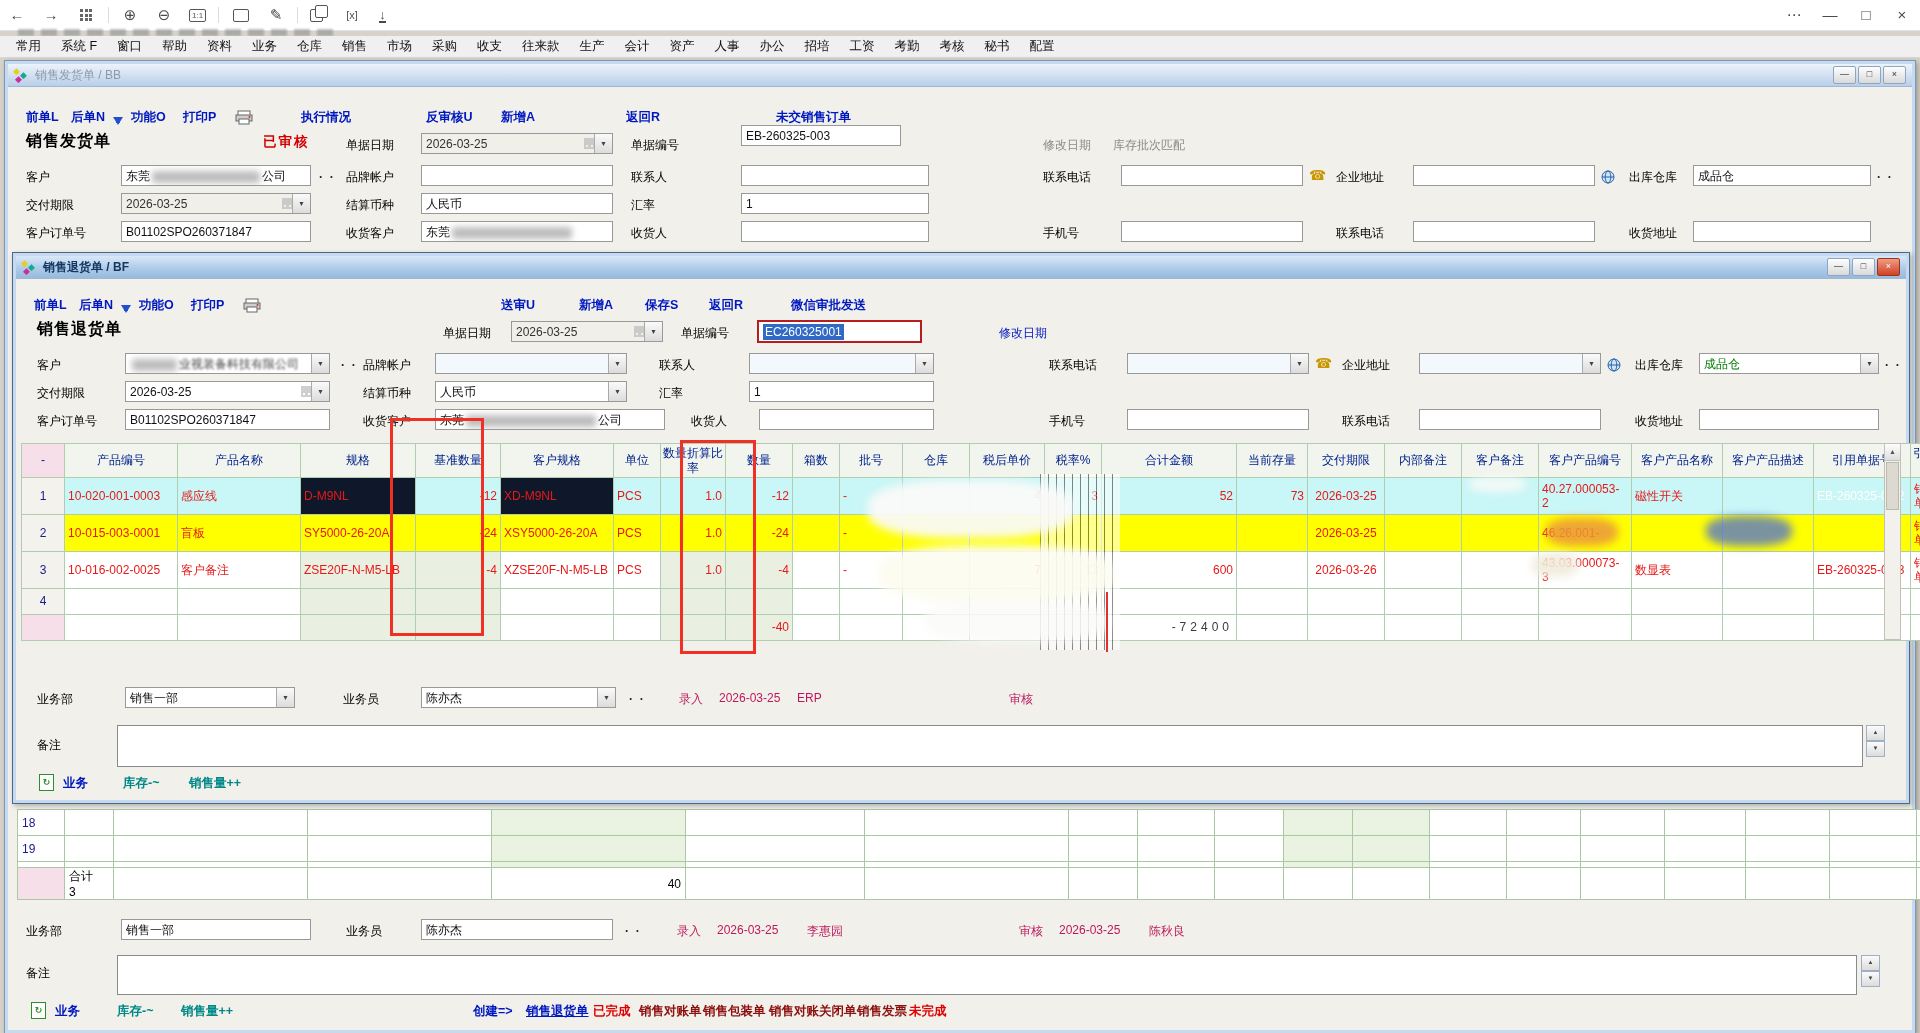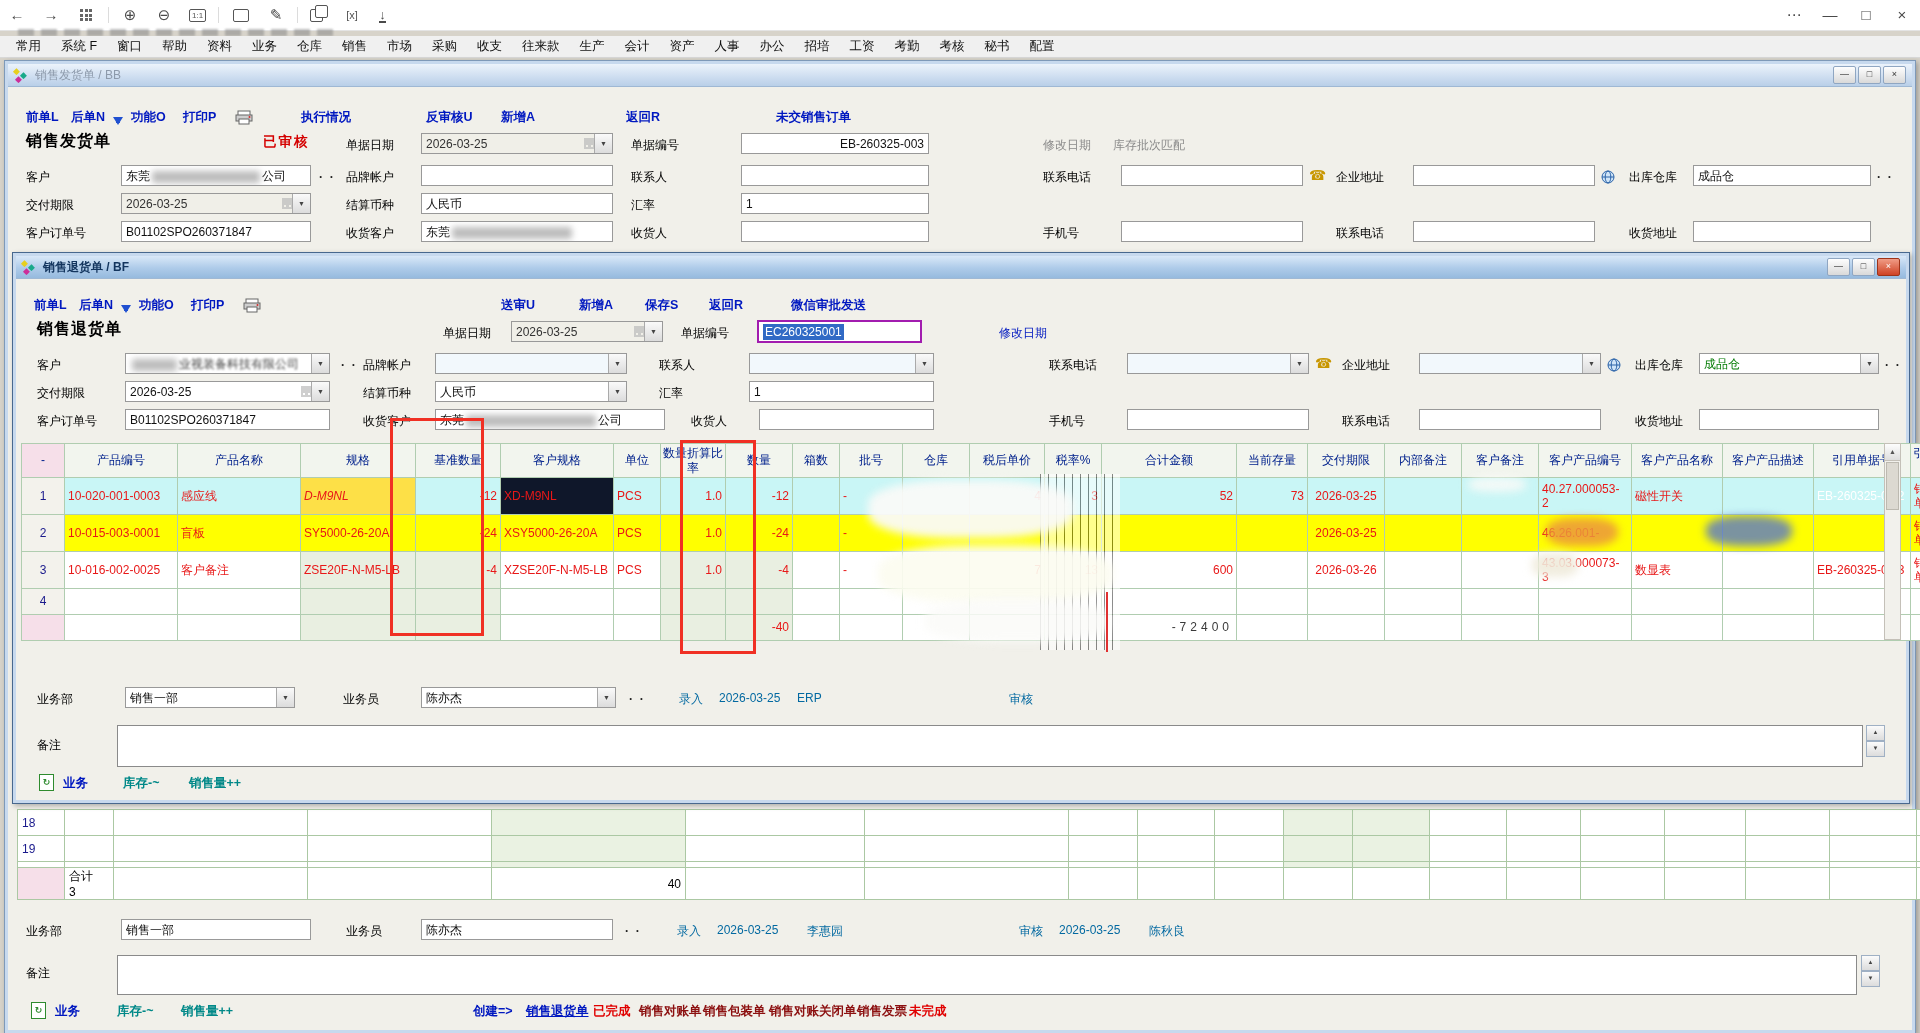--- a/index.html
+++ b/index.html
@@ -92,21 +92,21 @@
   #w1btable .ra{text-align:right;}
   
   .note-box{position:absolute;background:#fff;border:1px solid #8a8a8a;}
   .spin{position:absolute;width:17px;height:14px;border:1px solid #9fb0c4;background:linear-gradient(#fbfbfb,#dcdcdc);
     font-size:6px;text-align:center;line-height:13px;color:#444;}
   .teal{color:#008888;font-weight:bold;}
   .bluebold{color:#0018c0;font-weight:bold;}
   .maroon{color:#8c1010;font-weight:bold;}
   .redtxt{color:#e00000;font-weight:bold;}
   .flink{position:absolute;font-size:12.5px;white-space:nowrap;cursor:pointer;}
-  .ftext{position:absolute;font-size:12px;color:#0369a1;white-space:nowrap;}
+  .ftext{position:absolute;font-size:12px;color:#be185d;white-space:nowrap;}
   .docicon{position:absolute;width:13px;height:15px;background:#fff;border:1px solid #2e8b2e;
     font-size:9px;line-height:14px;text-align:center;color:#2e8b2e;font-weight:bold;}
   
   .redrect{position:absolute;border:3px solid #f03024;z-index:60;}
   .smudge-lines{position:absolute;z-index:40;opacity:.85;
     background:repeating-linear-gradient(90deg,rgba(30,30,30,.6) 0 1.5px,rgba(255,255,255,.65) 1.5px 8px);}
   .blob{position:absolute;z-index:41;filter:blur(4px);border-radius:40%;}
   .redline{position:absolute;width:2px;background:#e03030;z-index:45;}
   .arrow-down-blue{display:inline-block;width:0;height:0;border-left:5px solid transparent;
     border-right:5px solid transparent;border-top:8px solid #2050d0;vertical-align:middle;}
@@ -203,21 +203,21 @@
     <span class="tlk" style="left:496px;top:48px;">新增A</span>
     <span class="tlk" style="left:621px;top:48px;">返回R</span>
     <span class="tlk" style="left:771px;top:48px;">未交销售订单</span>
 
     
     <span class="doc-title" style="left:21px;top:70px;">销售发货单</span>
     <span class="status-red" style="left:258px;top:72px;">已审核</span>
     <span class="lb" style="left:341px;top:76px;">单据日期</span>
     <span class="ip gray combo" style="left:416px;top:72px;width:192px;"><span>2026-03-25</span><span class="cal"></span><span class="dd">▼</span></span>
     <span class="lb" style="left:626px;top:76px;">单据编号</span>
-    <span class="ip" style="left:736px;top:72px;width:188px;text-align:right;">EB-260325-003</span>
+    <span class="ip" style="left:736px;top:64px;width:160px;">EB-260325-003</span>
     <span class="lb gray" style="left:1038px;top:76px;">修改日期</span>
     <span class="lb gray" style="left:1108px;top:76px;">库存批次匹配</span>
 
     
     <span class="lb" style="left:21px;top:108px;">客户</span>
     <span class="ip" style="left:116px;top:104px;width:190px;"><span>东莞</span><span class="blur-chunk" style="width:108px;"></span><span>公司</span></span>
     <span class="dots" style="left:314px;top:106px;">. .</span>
     <span class="lb" style="left:341px;top:108px;">品牌帐户</span>
     <span class="ip" style="left:416px;top:104px;width:192px;"></span>
     <span class="lb" style="left:626px;top:108px;">联系人</span>
@@ -409,21 +409,21 @@
     <span class="tlk" style="left:488px;top:44px;">送审U</span>
     <span class="tlk" style="left:566px;top:44px;">新增A</span>
     <span class="tlk" style="left:632px;top:44px;">保存S</span>
     <span class="tlk" style="left:696px;top:44px;">返回R</span>
     <span class="tlk" style="left:778px;top:44px;">微信审批发送</span>
 
     <span class="doc-title" style="left:24px;top:66px;">销售退货单</span>
     <span class="lb" style="left:430px;top:72px;">单据日期</span>
     <span class="ip gray combo" style="left:498px;top:68px;width:152px;"><span>2026-03-25</span><span class="cal"></span><span class="dd">▼</span></span>
     <span class="lb" style="left:668px;top:72px;">单据编号</span>
-    <span class="ip" style="left:744px;top:67px;width:165px;border:2px solid #a21caf;height:23px;"><span style="background:#316ac5;color:#fff;padding:1px 2px;">EC260325001</span></span>
+    <span class="ip" style="left:744px;top:67px;width:165px;border:2px solid #b91c1c;height:23px;"><span style="background:#316ac5;color:#fff;padding:1px 2px;">EC260325001</span></span>
     <span class="lb blue" style="left:986px;top:72px;">修改日期</span>
 
     <span class="lb" style="left:24px;top:104px;">客户</span>
     <span class="ip combo" style="left:112px;top:100px;width:205px;"><span class="blur-chunk" style="width:45px;"></span><span class="semiblur">业视装备科技有限公司</span><span class="dd">▼</span></span>
     <span class="dots" style="left:328px;top:102px;">. .</span>
     <span class="lb" style="left:350px;top:104px;">品牌帐户</span>
     <span class="ip combo lblue" style="left:422px;top:100px;width:192px;">
         <span class="dd">▼</span>
       </span>
     <span class="lb" style="left:646px;top:104px;">联系人</span>
@@ -495,21 +495,21 @@
             <th style="width: 86px;">客户产品描述</th>
             <th style="width: 92px;">引用单据号</th>
             <th style="width: 60px;">引用单据类型</th>
           </tr>
         </thead>
         <tbody>
           <tr style="height: 37px;">
             <td class="numcell">1</td>
             <td style="background: rgb(201, 246, 246);">10-020-001-0003</td>
             <td style="background: rgb(201, 246, 246);">感应线</td>
-            <td style="background: #fde047; font-style: italic;">D-M9NL</td>
+            <td style="background: #0f172a;">D-M9NL</td>
             <td class="ra" style="background: rgb(201, 246, 246);">-12</td>
             <td style="background: #0f172a;">XD-M9NL</td>
             <td style="background: rgb(201, 246, 246);">PCS</td>
             <td class="ra" style="background: rgb(201, 246, 246);">1.0</td>
             <td class="ra" style="background: rgb(201, 246, 246);">-12</td>
             <td class="ra" style="background: rgb(201, 246, 246);"></td>
             <td style="background: rgb(201, 246, 246);">-</td>
             <td style="background: rgb(201, 246, 246);"></td>
             <td class="ra" style="background: rgb(201, 246, 246);">4</td>
             <td class="ra" style="background: rgb(201, 246, 246);">3</td>

